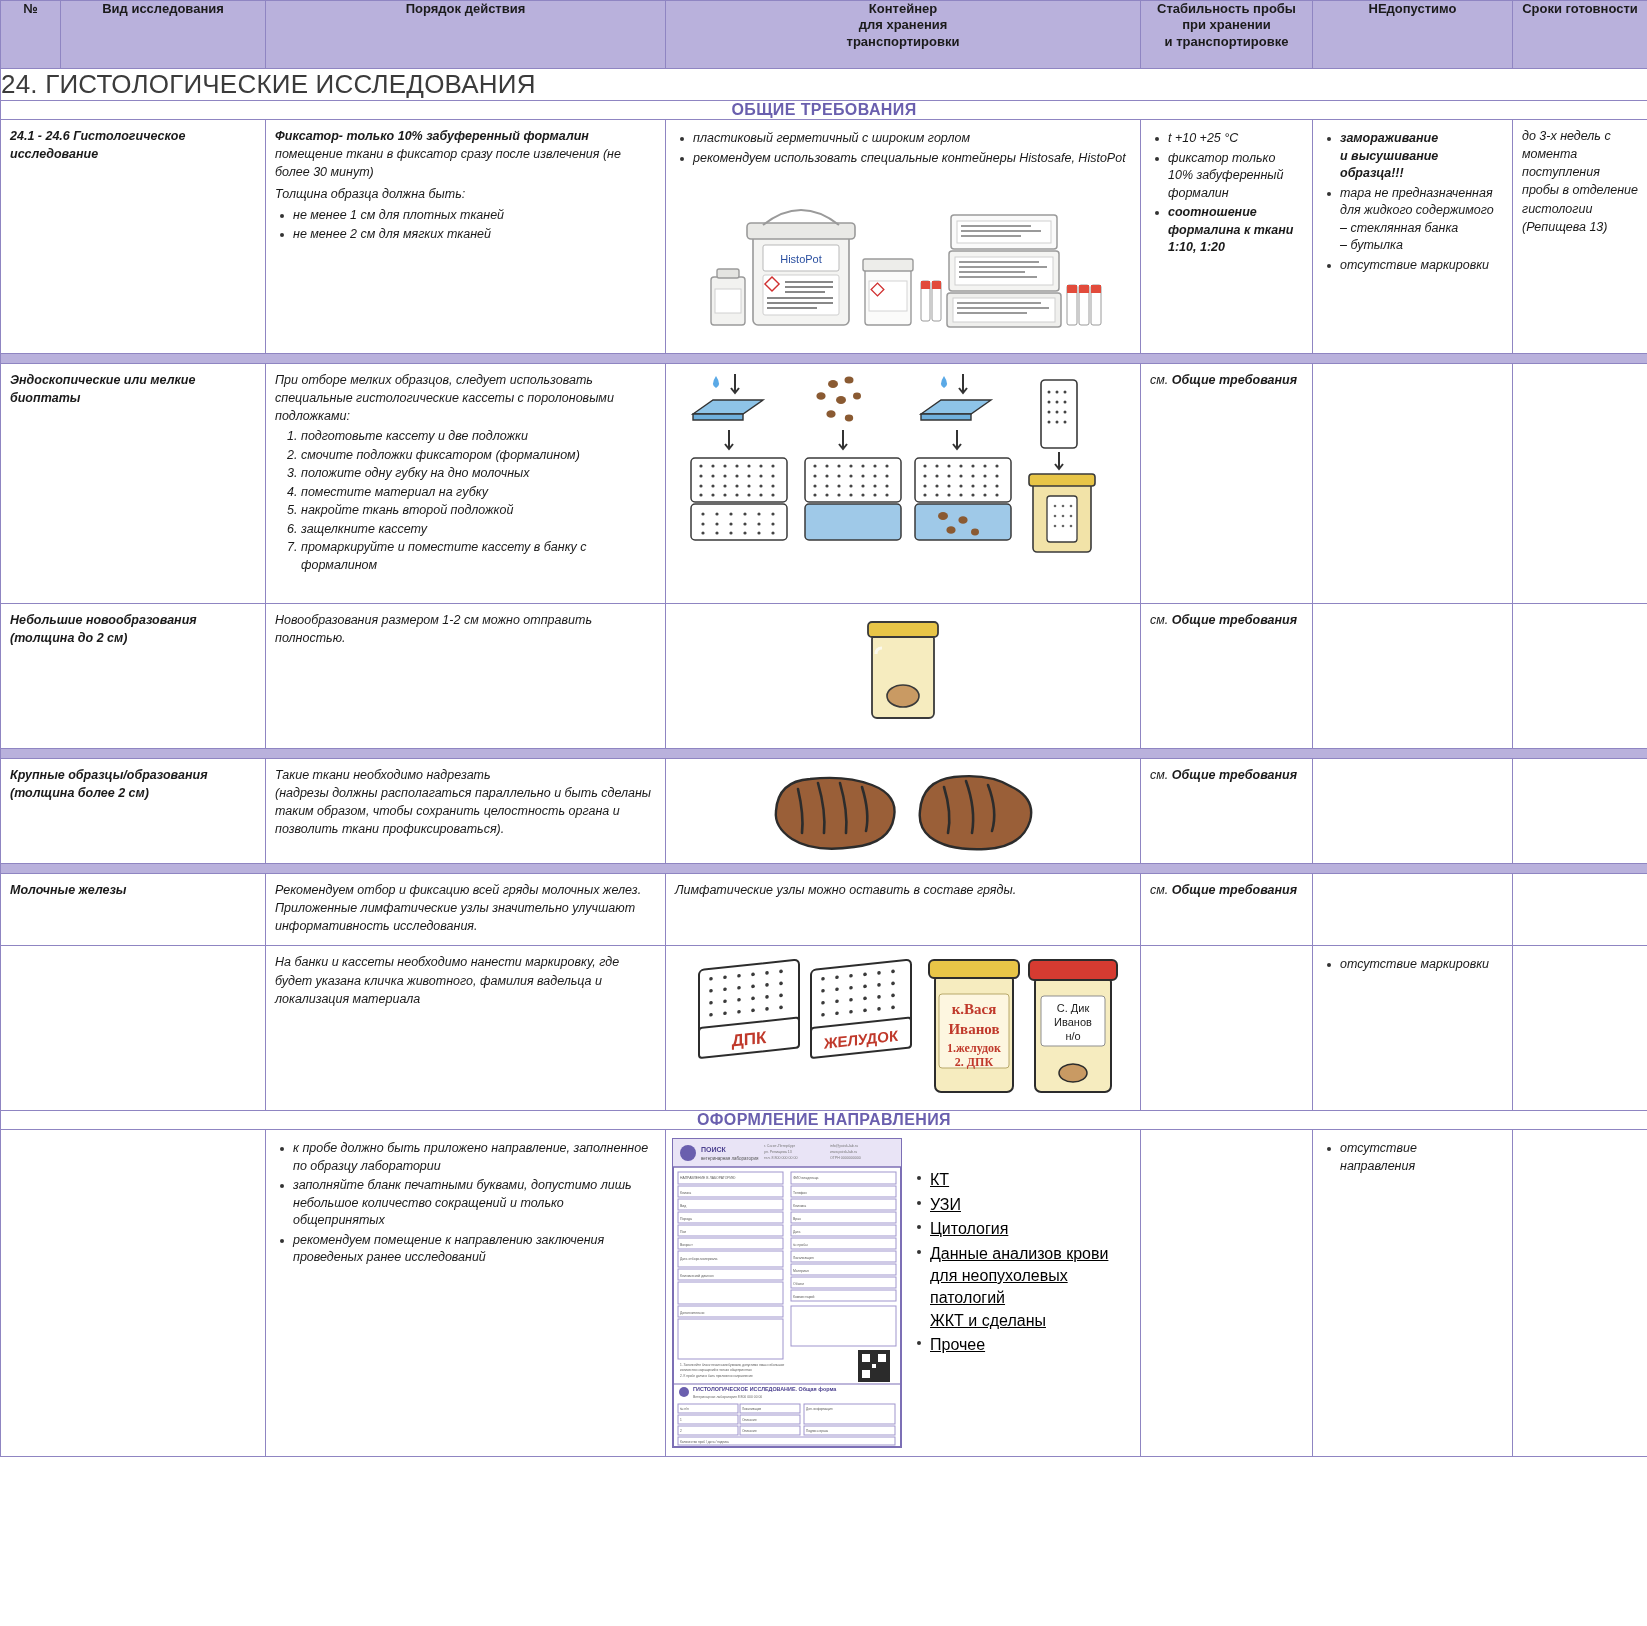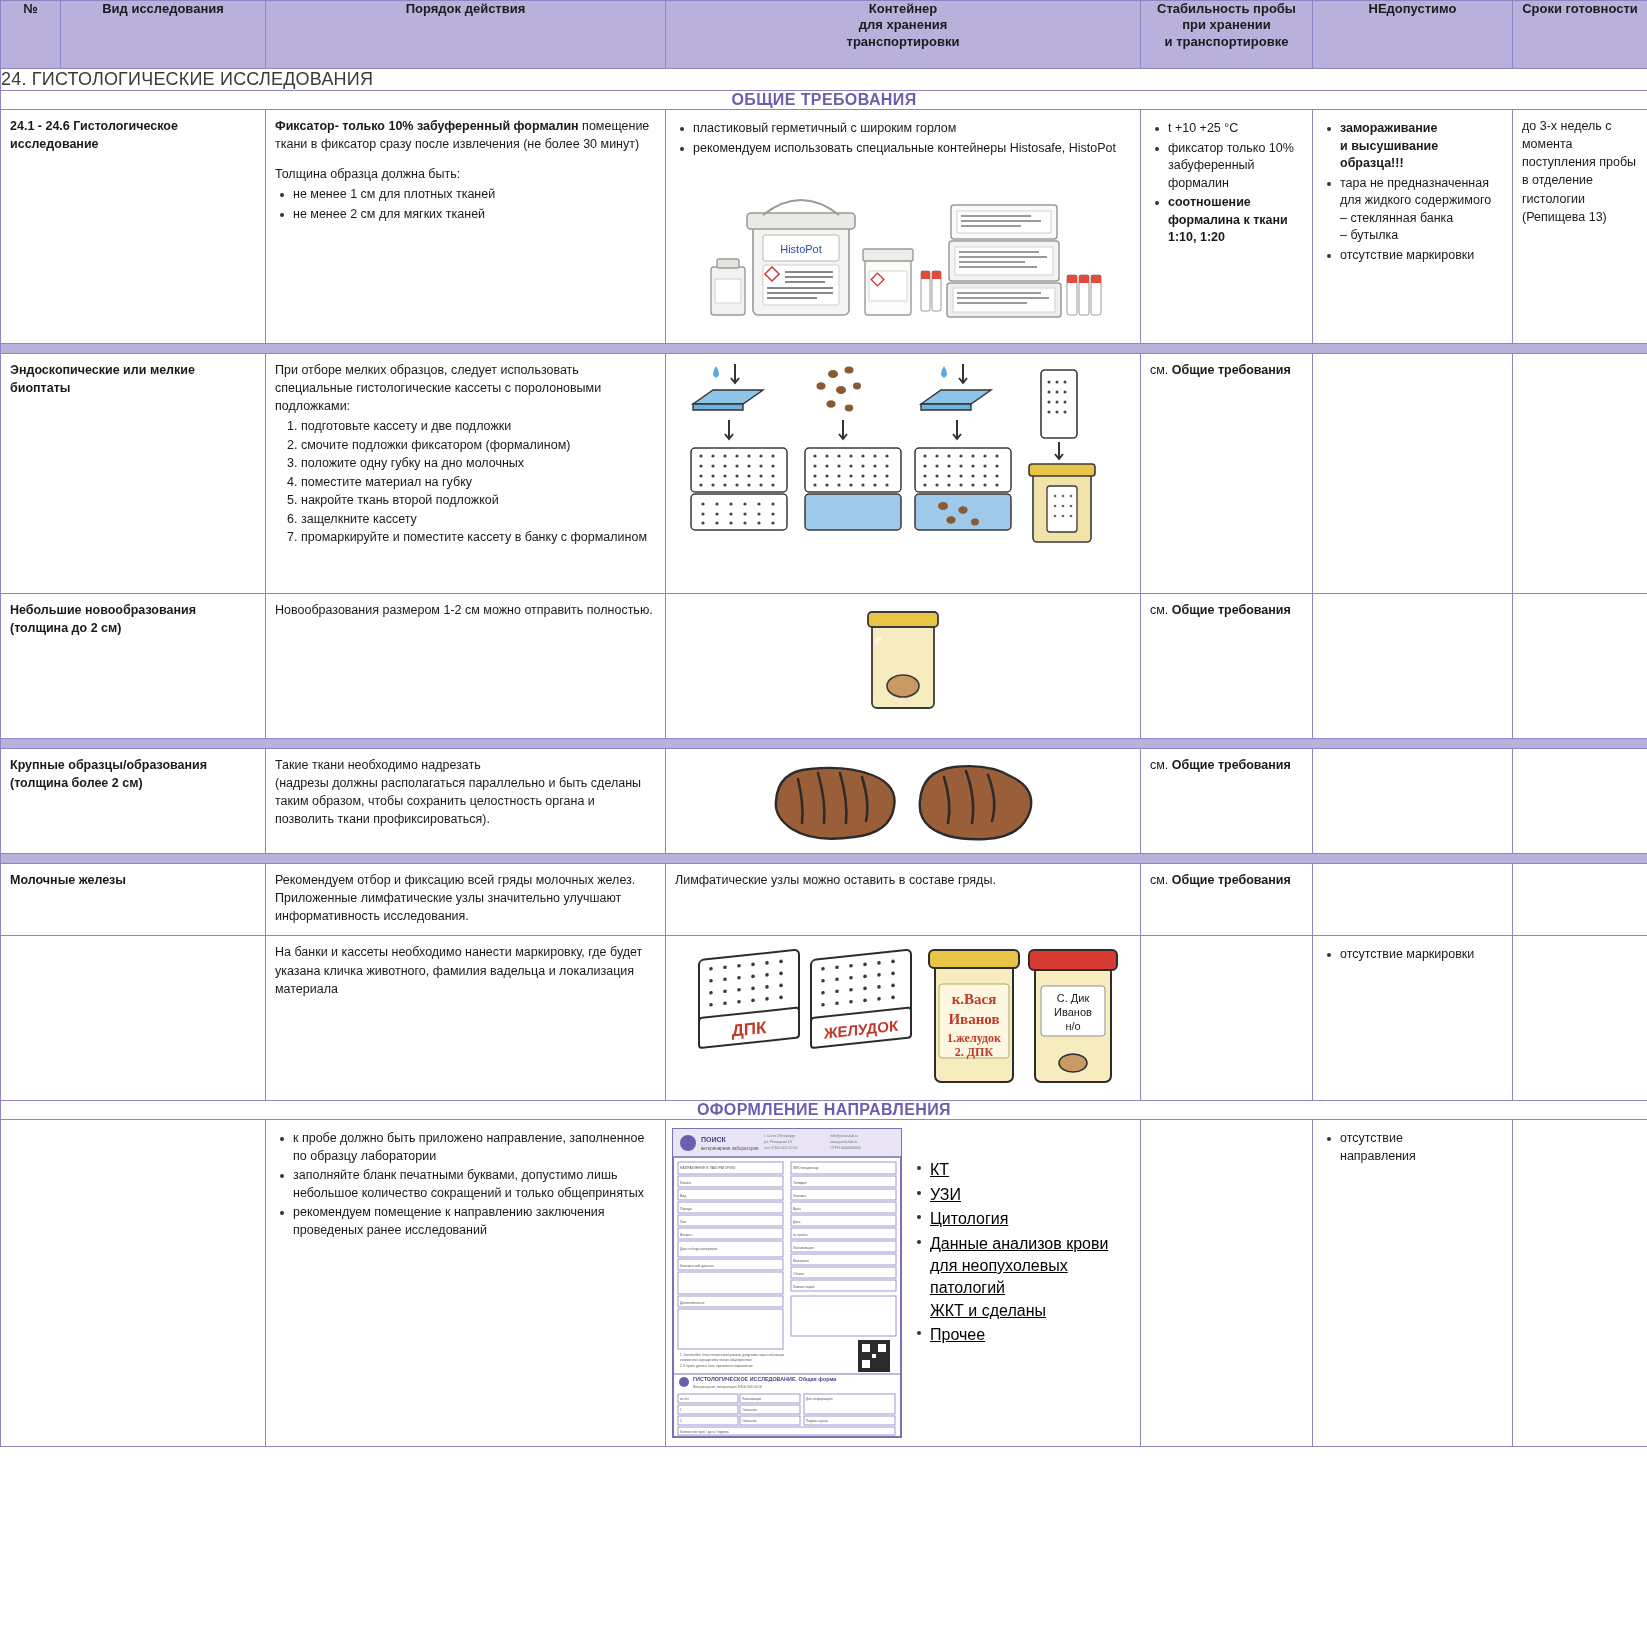--- a/index.html
+++ b/index.html
@@ -41,21 +41,21 @@
   col.c2 { width: 205px; }
   col.c3 { width: 400px; }
   col.c4 { width: 475px; }
   col.c5 { width: 172px; }
   col.c6 { width: 200px; }
   col.c7 { width: 135px; }
 
   
   .section-title td {
     background: #ffffff;
-    font-size: 18px;
+    font-size: 26px;
     color: #3b3b3b;
     padding: 10px 8px 10px 10px;
     letter-spacing: .2px;
     border-left: 1px solid #8f85c2;
     border-right: 1px solid #8f85c2;
   }
   .band td {
     background: #b9b1dc;
     height: 10px;
     padding: 0;
@@ -67,20 +67,21 @@
     font-size: 16px;
     letter-spacing: .4px;
     padding: 9px 0 10px;
     background: #fff;
   }
   .cell {
     padding: 7px 9px 10px 9px;
     font-size: 12.5px;
     line-height: 1.45;
     color: #1a1a1a;
+    font-style: italic;
   }
   .b { font-weight: bold; }
   ul.dots {
     margin: 3px 0 0 0;
     padding-left: 16px;
     list-style: none;
   }
   ul.dots > li {
     position: relative;
     padding-left: 2px;
@@ -95,21 +96,21 @@
     width: 4px; height: 4px;
     border-radius: 50%;
     background: #333;
   }
   ol.nums {
     margin: 3px 0 0 0;
     padding-left: 26px;
   }
   ol.nums li { margin-bottom: 1px; line-height: 1.4; }
   .inner-dots { margin: 2px 0 0 10px; }
-  .tight { margin-top: 12px; }
+  .tight { margin-top: 4px; }
   .imgcell { text-align: center; padding: 6px 0 8px; }
   .stab-list li { margin-bottom: 3px; }
   svg { display: block; }
   .svgwrap { display: flex; justify-content: center; align-items: flex-start; }
 </style>
 </head>
 <body>
 
 <div class="page">
 <table class="main">

